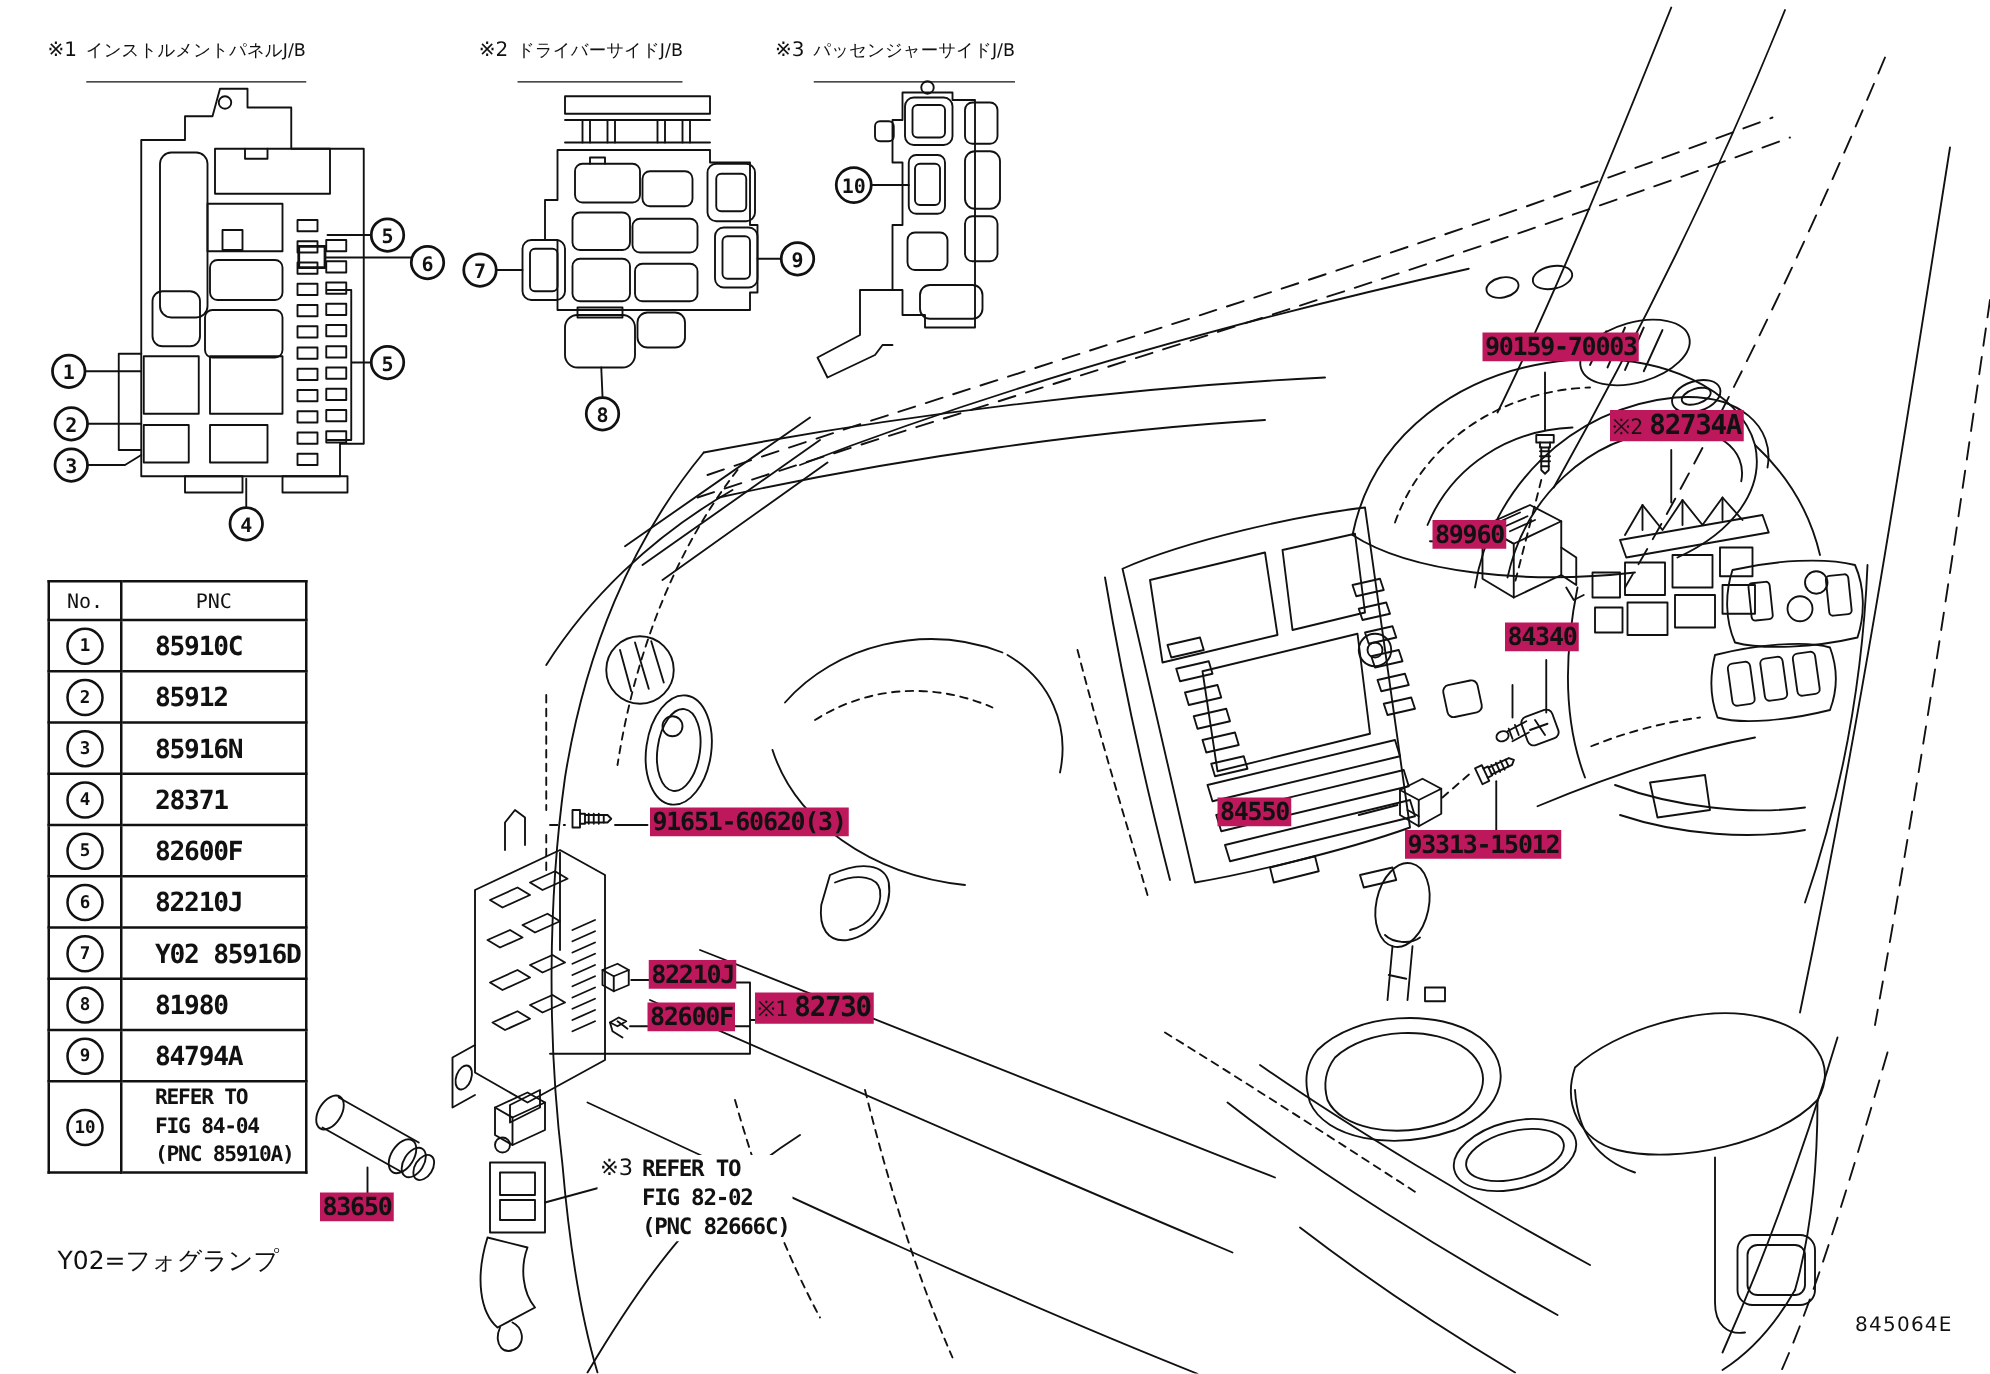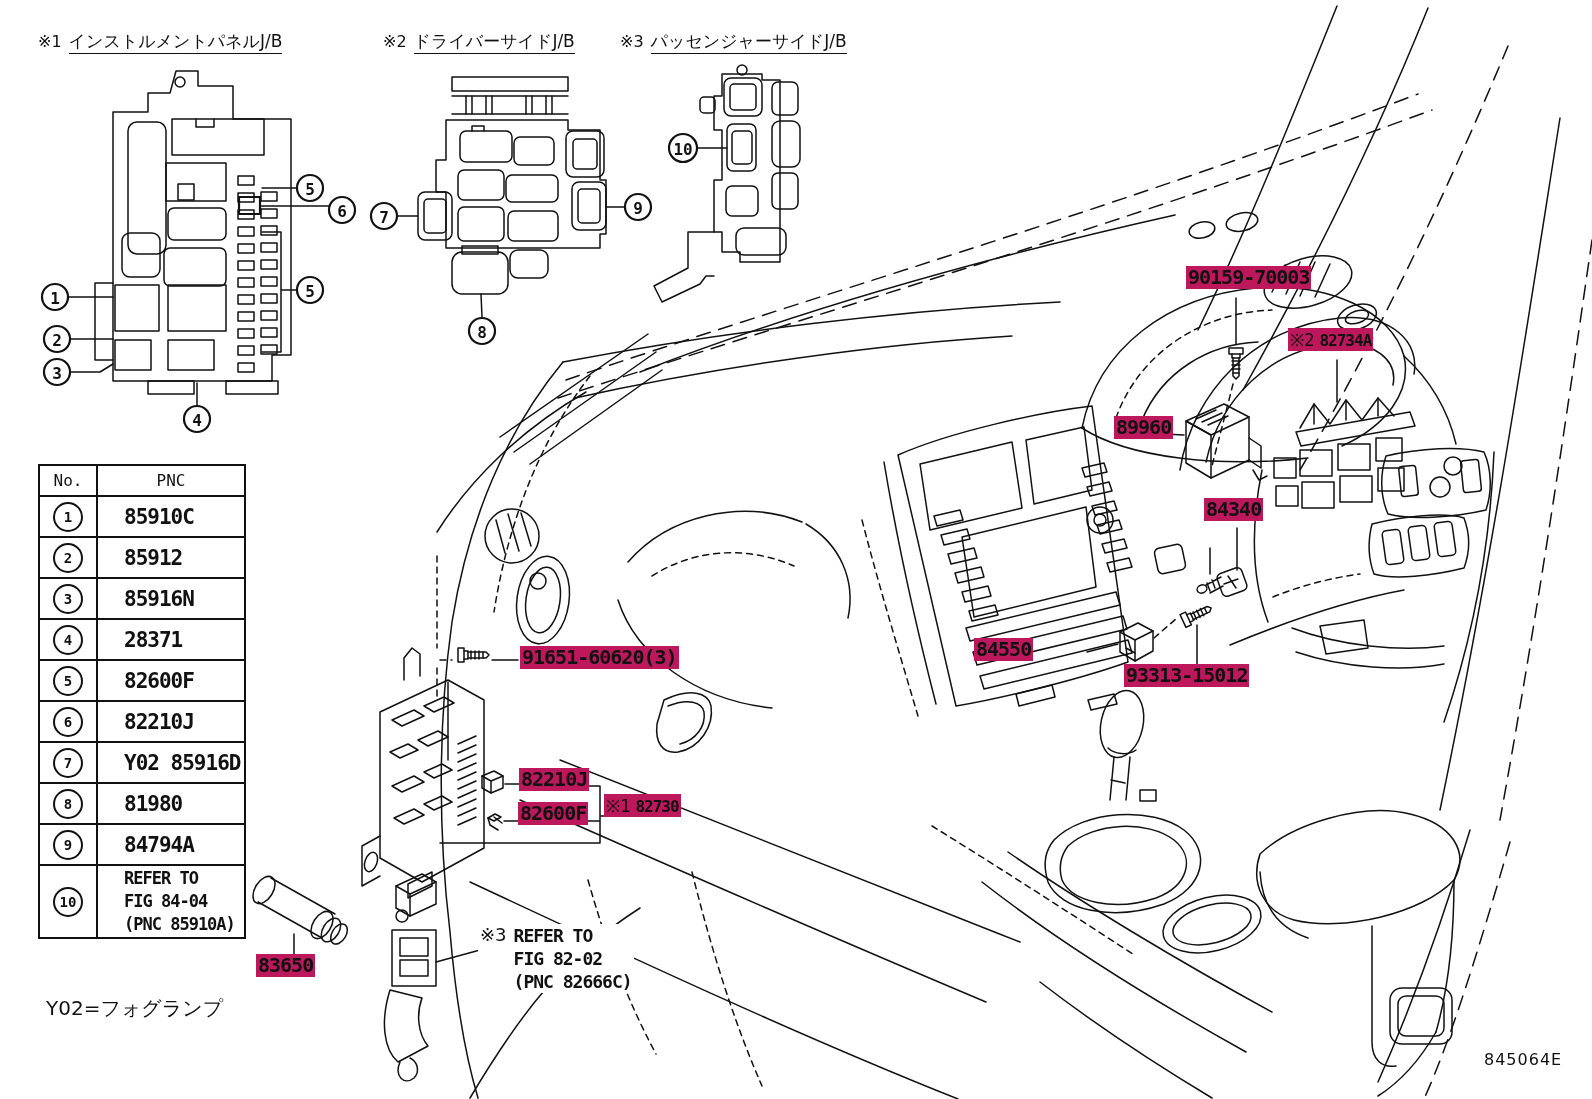--- a/index.html
+++ b/index.html
@@ -6,35 +6,35 @@
   .page{position:relative;width:1592px;height:1099px;background:#fff;overflow:hidden;
         font-family:"DejaVu Sans",sans-serif;color:#111;}
   svg.art{position:absolute;left:0;top:0;}
   .s{stroke:#111;fill:none;stroke-width:1.5;stroke-linecap:round;stroke-linejoin:round;}
   .d{stroke-dasharray:14 9;}
   .d2{stroke-dasharray:6 5;}
   .callout circle{fill:#fff;stroke:#111;stroke-width:2.2;}
   .callout text{font:bold 16px "DejaVu Sans Mono",monospace;fill:#111;
                 text-anchor:middle;dominant-baseline:central;}
   .hdr{position:absolute;font-size:16px;white-space:nowrap;}
-  .hdr .jp{font-size:17px;border-bottom:1.6px solid #111;padding-bottom:2px;margin-left:7px;}
+  .hdr .jp{font-size:14px;border-bottom:1.6px solid #111;padding-bottom:16px;margin-left:7px;}
   .pnc{position:absolute;left:38px;top:464px;border-collapse:collapse;background:#fff;}
   .pnc th,.pnc td{border:2px solid #111;font-family:"DejaVu Sans Mono",monospace;}
   .pnc th{font-size:16px;font-weight:normal;padding:5px 6px;}
   .pnc th.cno{width:44px;} .pnc th.cpnc{width:134px;}
   .pnc td{height:37px;}
   .pnc td.no{text-align:center;width:44px;}
   .pnc td.val{font-size:21px;font-weight:bold;letter-spacing:-1px;padding-left:26px;white-space:pre-line;}
   .pnc tr.last td.val{font-size:17px;line-height:23px;letter-spacing:-1px;}
   .circ{display:inline-flex;align-items:center;justify-content:center;width:26px;height:26px;
         border:2px solid #111;border-radius:50%;font:bold 14px "DejaVu Sans Mono",monospace;}
   .lbl{position:absolute;font:bold 20px "DejaVu Sans Mono",monospace;letter-spacing:-1px;
        background:#be185d;white-space:pre;padding:0 2px;line-height:1.15;}
   .lbl .pre{font-weight:normal;font-size:17px;letter-spacing:0;margin-right:5px;}
-  .lbl .big{font-size:16px;text-align:center;}
+  .lbl .big{font-size:22px;text-align:center;}
   .note{position:absolute;display:flex;gap:7px;align-items:flex-start;background:#fff;padding:0 2px;}
   .note .pre{font-size:18px;}
   .note .body{font:bold 18px "DejaVu Sans Mono",monospace;letter-spacing:-1px;
               line-height:23px;white-space:pre-line;}
   .foot{position:absolute;left:46px;top:995px;font-size:20px;}
   .code{position:absolute;left:1484px;top:1050px;font-size:16px;letter-spacing:1px;}
 </style>
 </head>
 <body>
 
@@ -486,21 +486,21 @@
           <td class="no"><span class="circ">10</span></td>
           <td class="val">REFER TO
 FIG 84-04
 (PNC 85910A)</td>
         </tr>
   </tbody>
 </table>
 
 <div class="lbl" style="left:1186px;top:266px">90159-70003</div>
 <div class="lbl" style="left:1288px;top:328px"><span class="pre">※2</span><span class="big">82734A</span></div>
-<div class="lbl" style="left:1114px;top:416px">89960</div>
+<div class="lbl" style="left:1146px;top:416px">89960</div>
 <div class="lbl" style="left:1204px;top:498px">84340</div>
 <div class="lbl" style="left:974px;top:638px">84550</div>
 <div class="lbl" style="left:1124px;top:664px">93313-15012</div>
 <div class="lbl" style="left:520px;top:646px">91651-60620(3)</div>
 <div class="lbl" style="left:519px;top:768px">82210J</div>
 <div class="lbl" style="left:518px;top:802px">82600F</div>
 <div class="lbl" style="left:604px;top:794px"><span class="pre">※1</span><span class="big">82730</span></div>
 <div class="lbl" style="left:256px;top:954px">83650</div>
 
 <div class="note" style="left:478px;top:924px">

